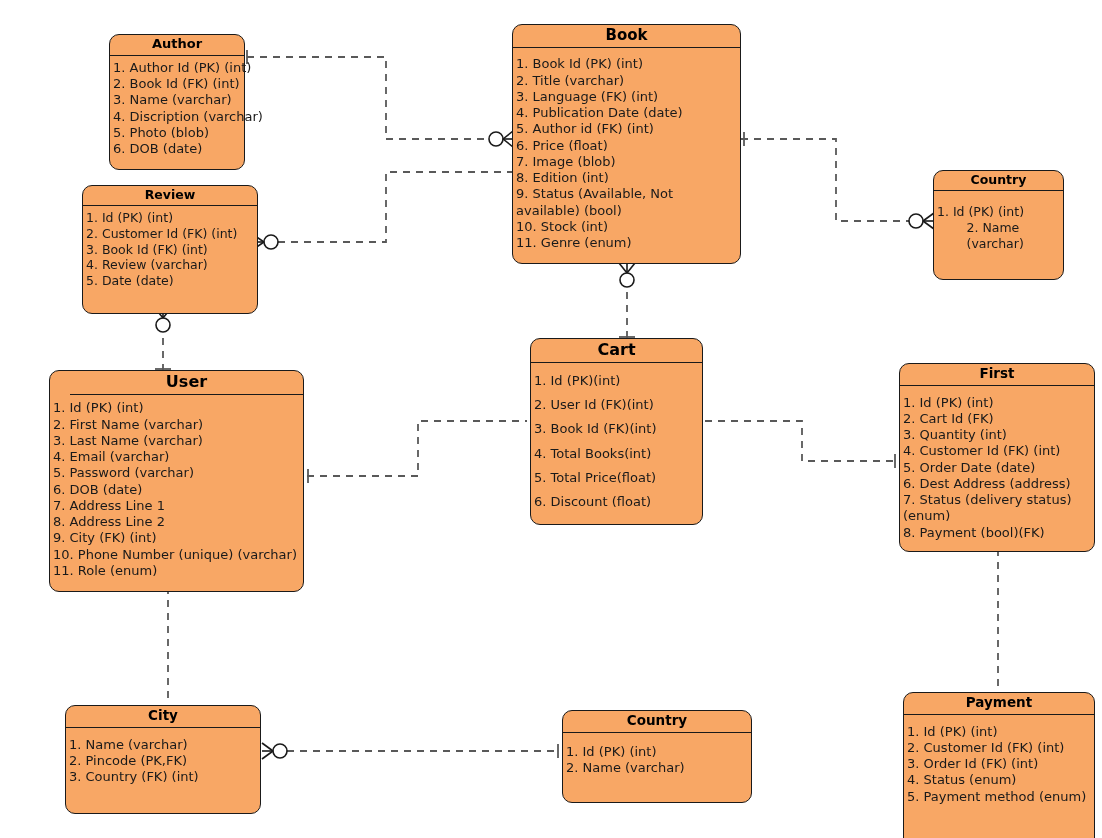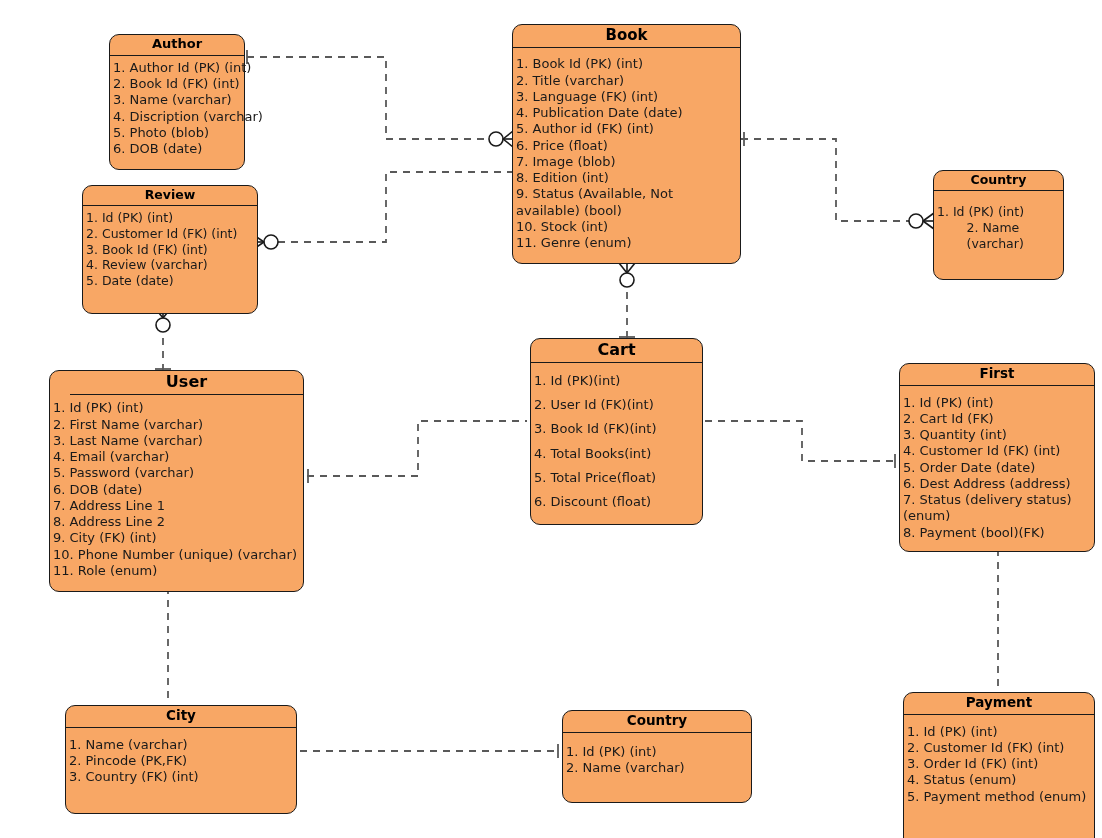--- a/index.html
+++ b/index.html
@@ -212,21 +212,21 @@
       <div class="attr">2. Cart Id (FK)</div>
       <div class="attr">3. Quantity (int)</div>
       <div class="attr">4. Customer Id (FK) (int)</div>
       <div class="attr">5. Order Date (date)</div>
       <div class="attr">6. Dest Address (address)</div>
       <div class="attr wrap">7. Status (delivery status) (enum)</div>
       <div class="attr">8. Payment (bool)(FK)</div>
     </div>
   </div>
 
-  <div class="entity" style="left:65px;top:705px;width:232px;font-size:13px;">
+  <div class="entity" style="left:65px;top:705px;width:196px;font-size:13px;">
     <div class="ent-title" style="font-size:13.5px;">City</div>
     <div class="ent-body" style="padding-top:9px;padding-bottom:28px;">
       <div class="attr">1. Name (varchar)</div>
       <div class="attr">2. Pincode (PK,FK)</div>
       <div class="attr">3. Country (FK) (int)</div>
     </div>
   </div>
 
   <div class="entity" style="left:562px;top:710px;width:190px;font-size:13px;">
     <div class="ent-title" style="font-size:13.5px;">Country</div>

